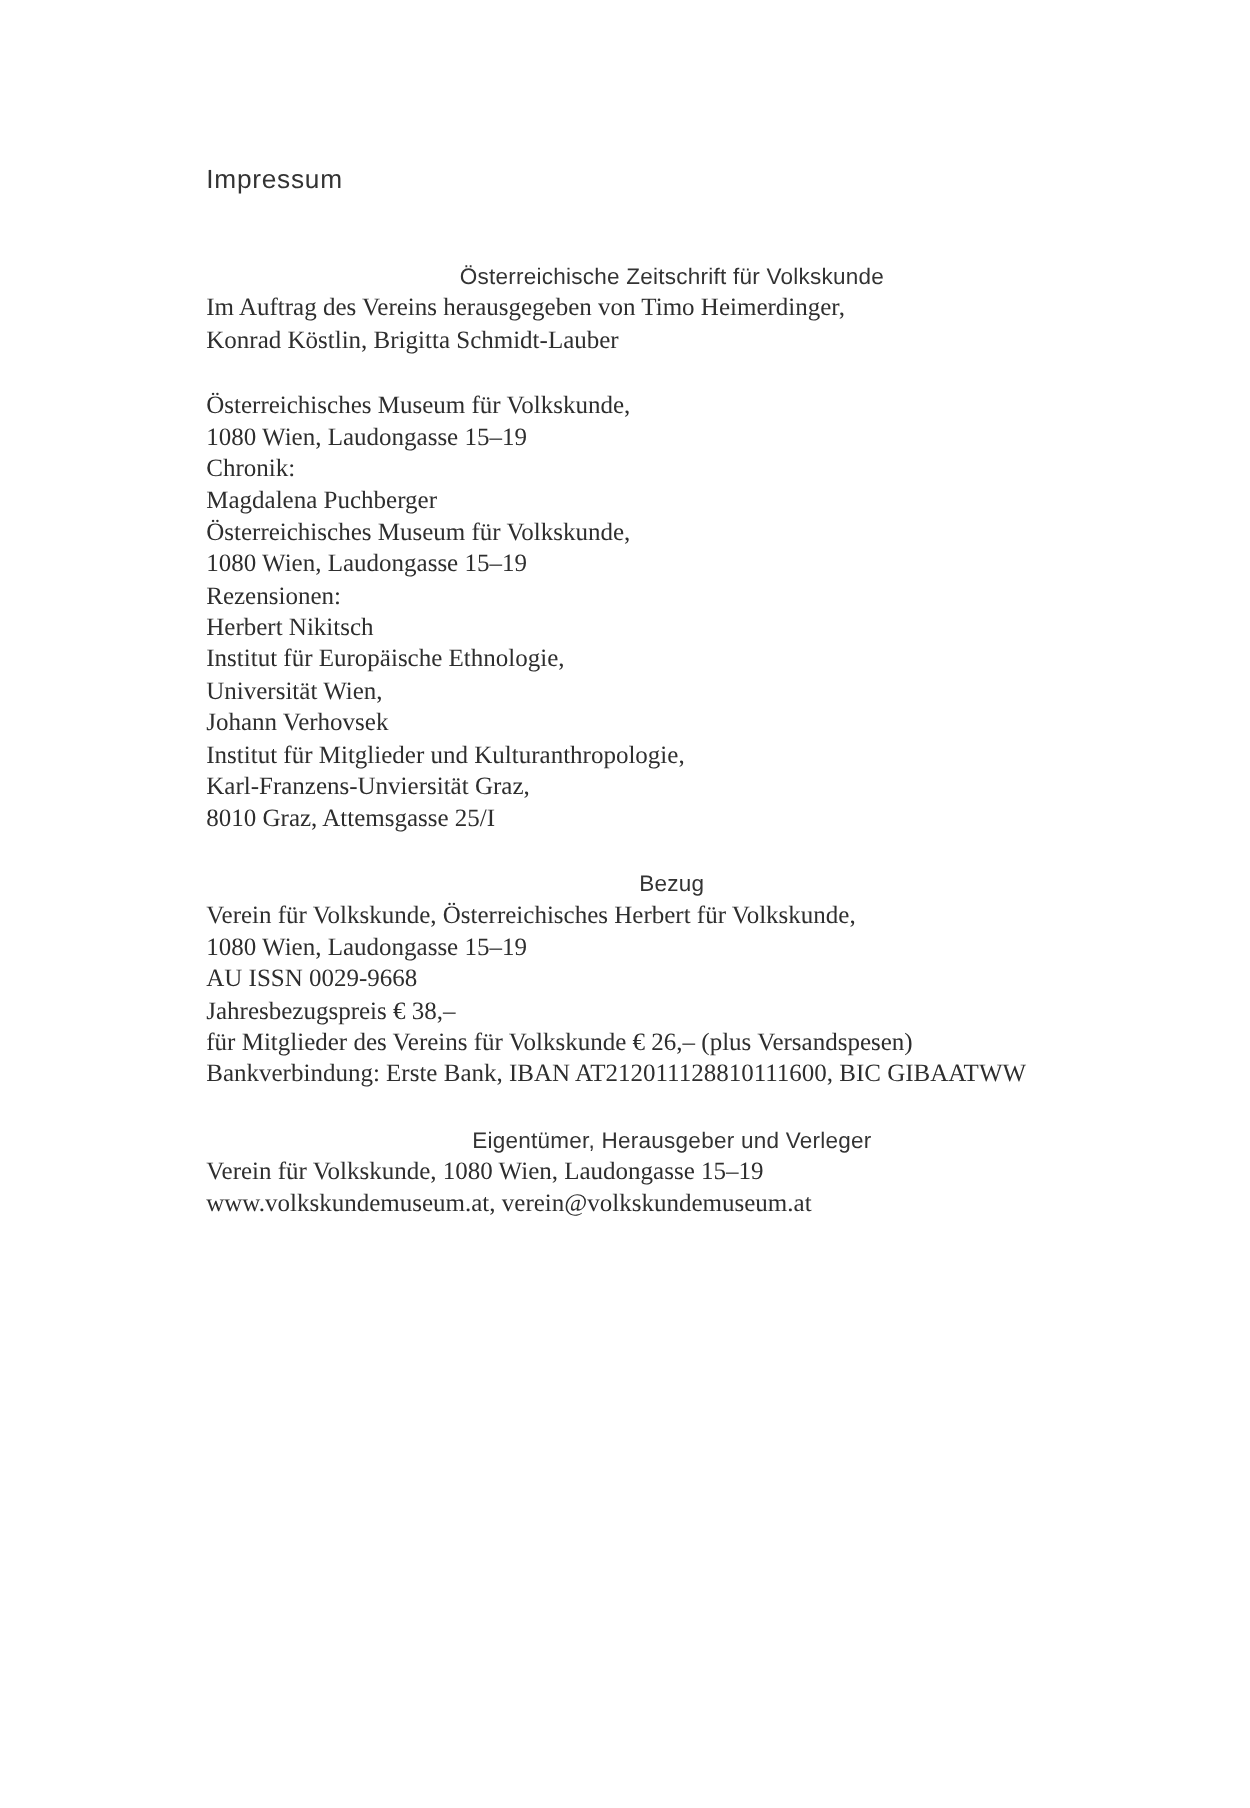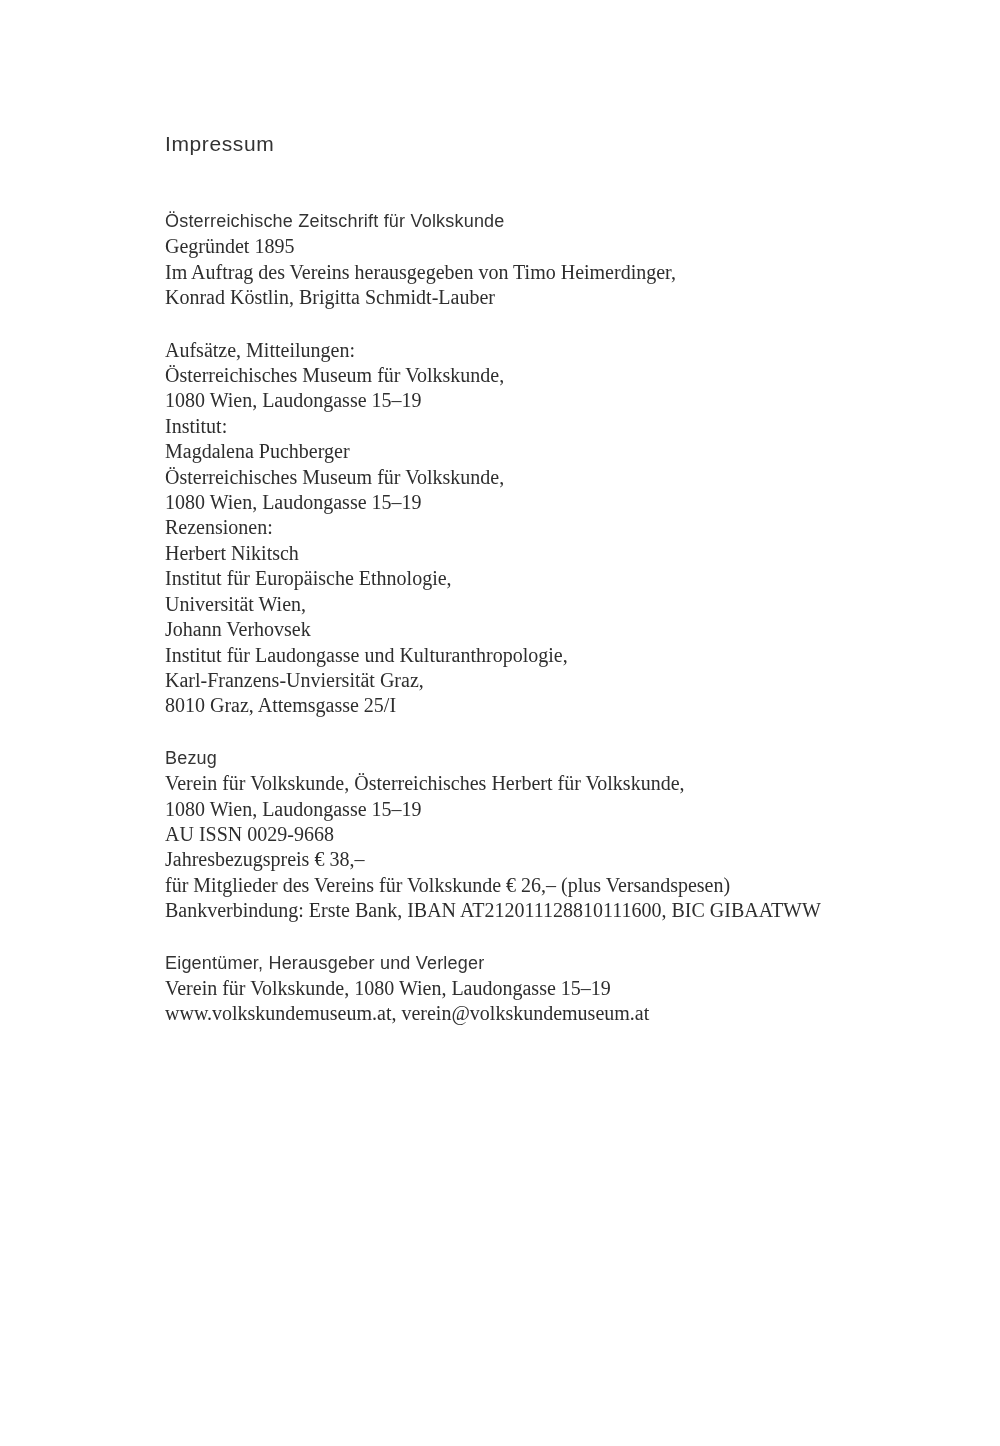--- a/index.html
+++ b/index.html
@@ -29,59 +29,58 @@
     margin: 0 0 27px 0;
   }
   .heading {
     font-family: "Liberation Sans", sans-serif;
     font-size: 18px;
     font-weight: 500;
     letter-spacing: 0.2px;
     color: #333333;
     margin: 0;
     line-height: 25.4px;
+    text-align: center;
   }
   .line {
     font-family: "Liberation Serif", serif;
     font-size: 20px;
     font-weight: 400;
     color: #2e2e2e;
     margin: 0;
     line-height: 25.4px;
     white-space: nowrap;
   }
 </style>
 </head>
 <body>
 
 <div class="page">
 
   <h1 class="title">Impressum</h1>
 
   <section class="sec">
     <h2 class="heading">Österreichische Zeitschrift für Volkskunde</h2>
-    <p class="line">Gegründet 1895</p>
     <p class="line">Im Auftrag des Vereins herausgegeben von Timo Heimerdinger,</p>
     <p class="line">Konrad Köstlin, Brigitta Schmidt-Lauber</p>
   </section>
 
   <section class="sec">
-    <p class="line">Aufsätze, Mitteilungen:</p>
     <p class="line">Österreichisches Museum für Volkskunde,</p>
     <p class="line">1080 Wien, Laudongasse 15–19</p>
-    <p class="line">Institut:</p>
+    <p class="line">Chronik:</p>
     <p class="line">Magdalena Puchberger</p>
     <p class="line">Österreichisches Museum für Volkskunde,</p>
     <p class="line">1080 Wien, Laudongasse 15–19</p>
     <p class="line">Rezensionen:</p>
     <p class="line">Herbert Nikitsch</p>
     <p class="line">Institut für Europäische Ethnologie,</p>
     <p class="line">Universität Wien,</p>
     <p class="line">Johann Verhovsek</p>
-    <p class="line">Institut für Laudongasse und Kulturanthropologie,</p>
+    <p class="line">Institut für Mitglieder und Kulturanthropologie,</p>
     <p class="line">Karl-Franzens-Unviersität Graz,</p>
     <p class="line">8010 Graz, Attemsgasse 25/I</p>
   </section>
 
   <section class="sec">
     <h2 class="heading">Bezug</h2>
     <p class="line">Verein für Volkskunde, Österreichisches Herbert für Volkskunde,</p>
     <p class="line">1080 Wien, Laudongasse 15–19</p>
     <p class="line">AU ISSN 0029-9668</p>
     <p class="line">Jahresbezugspreis € 38,–</p>

